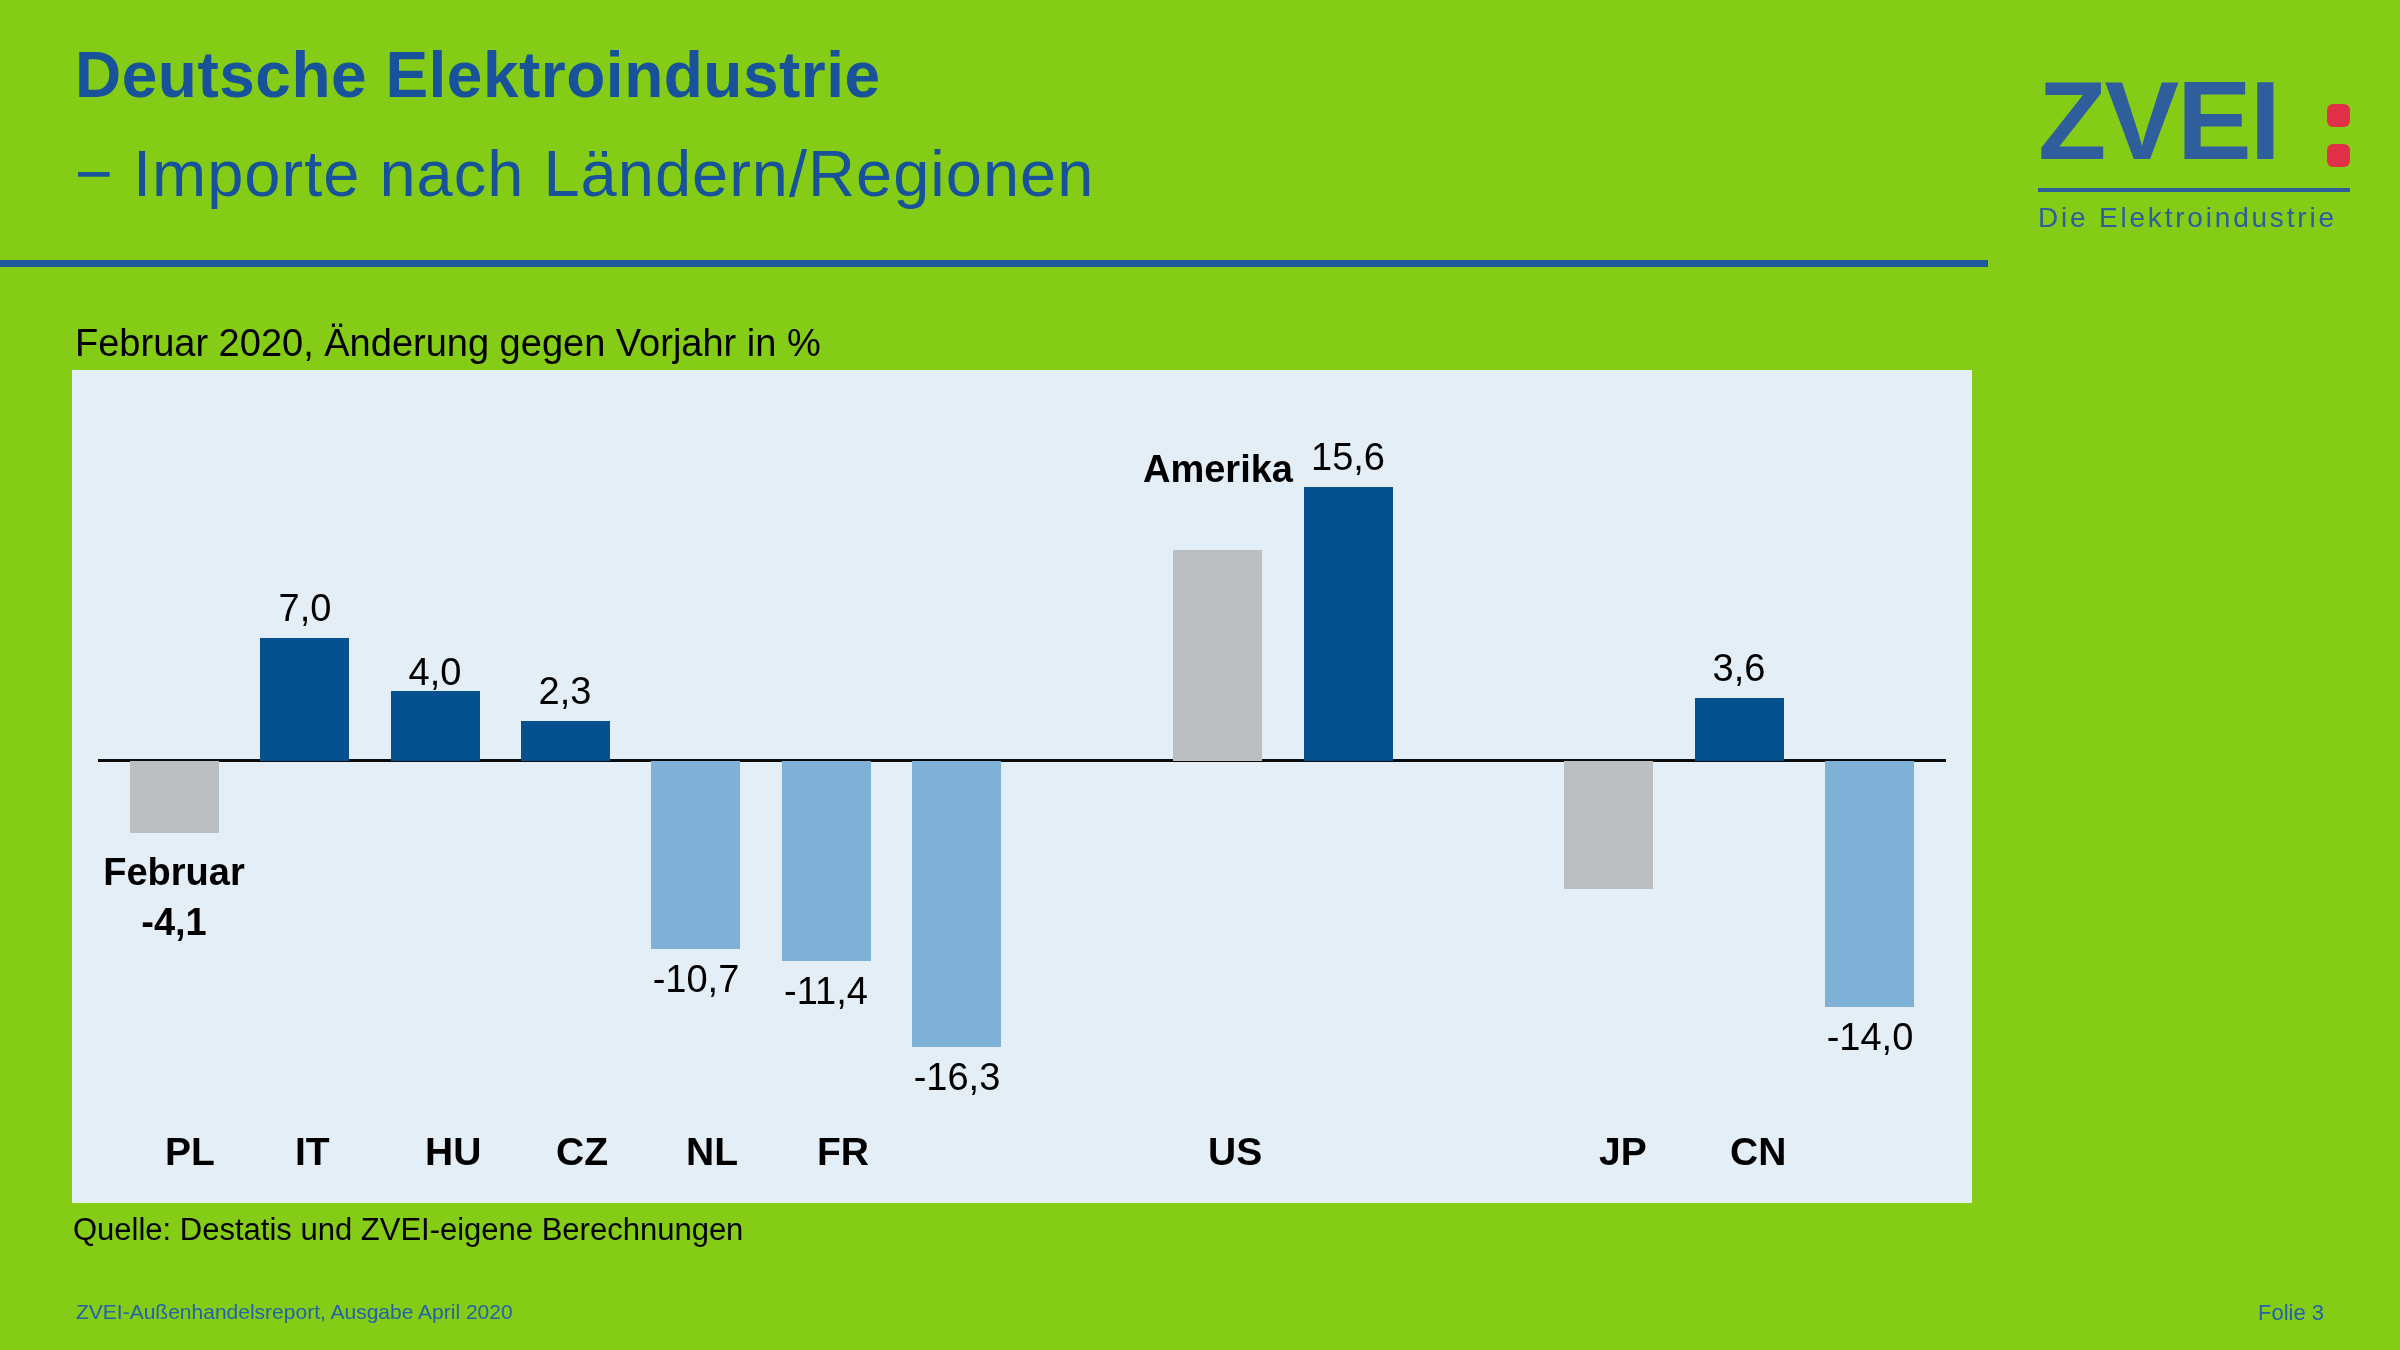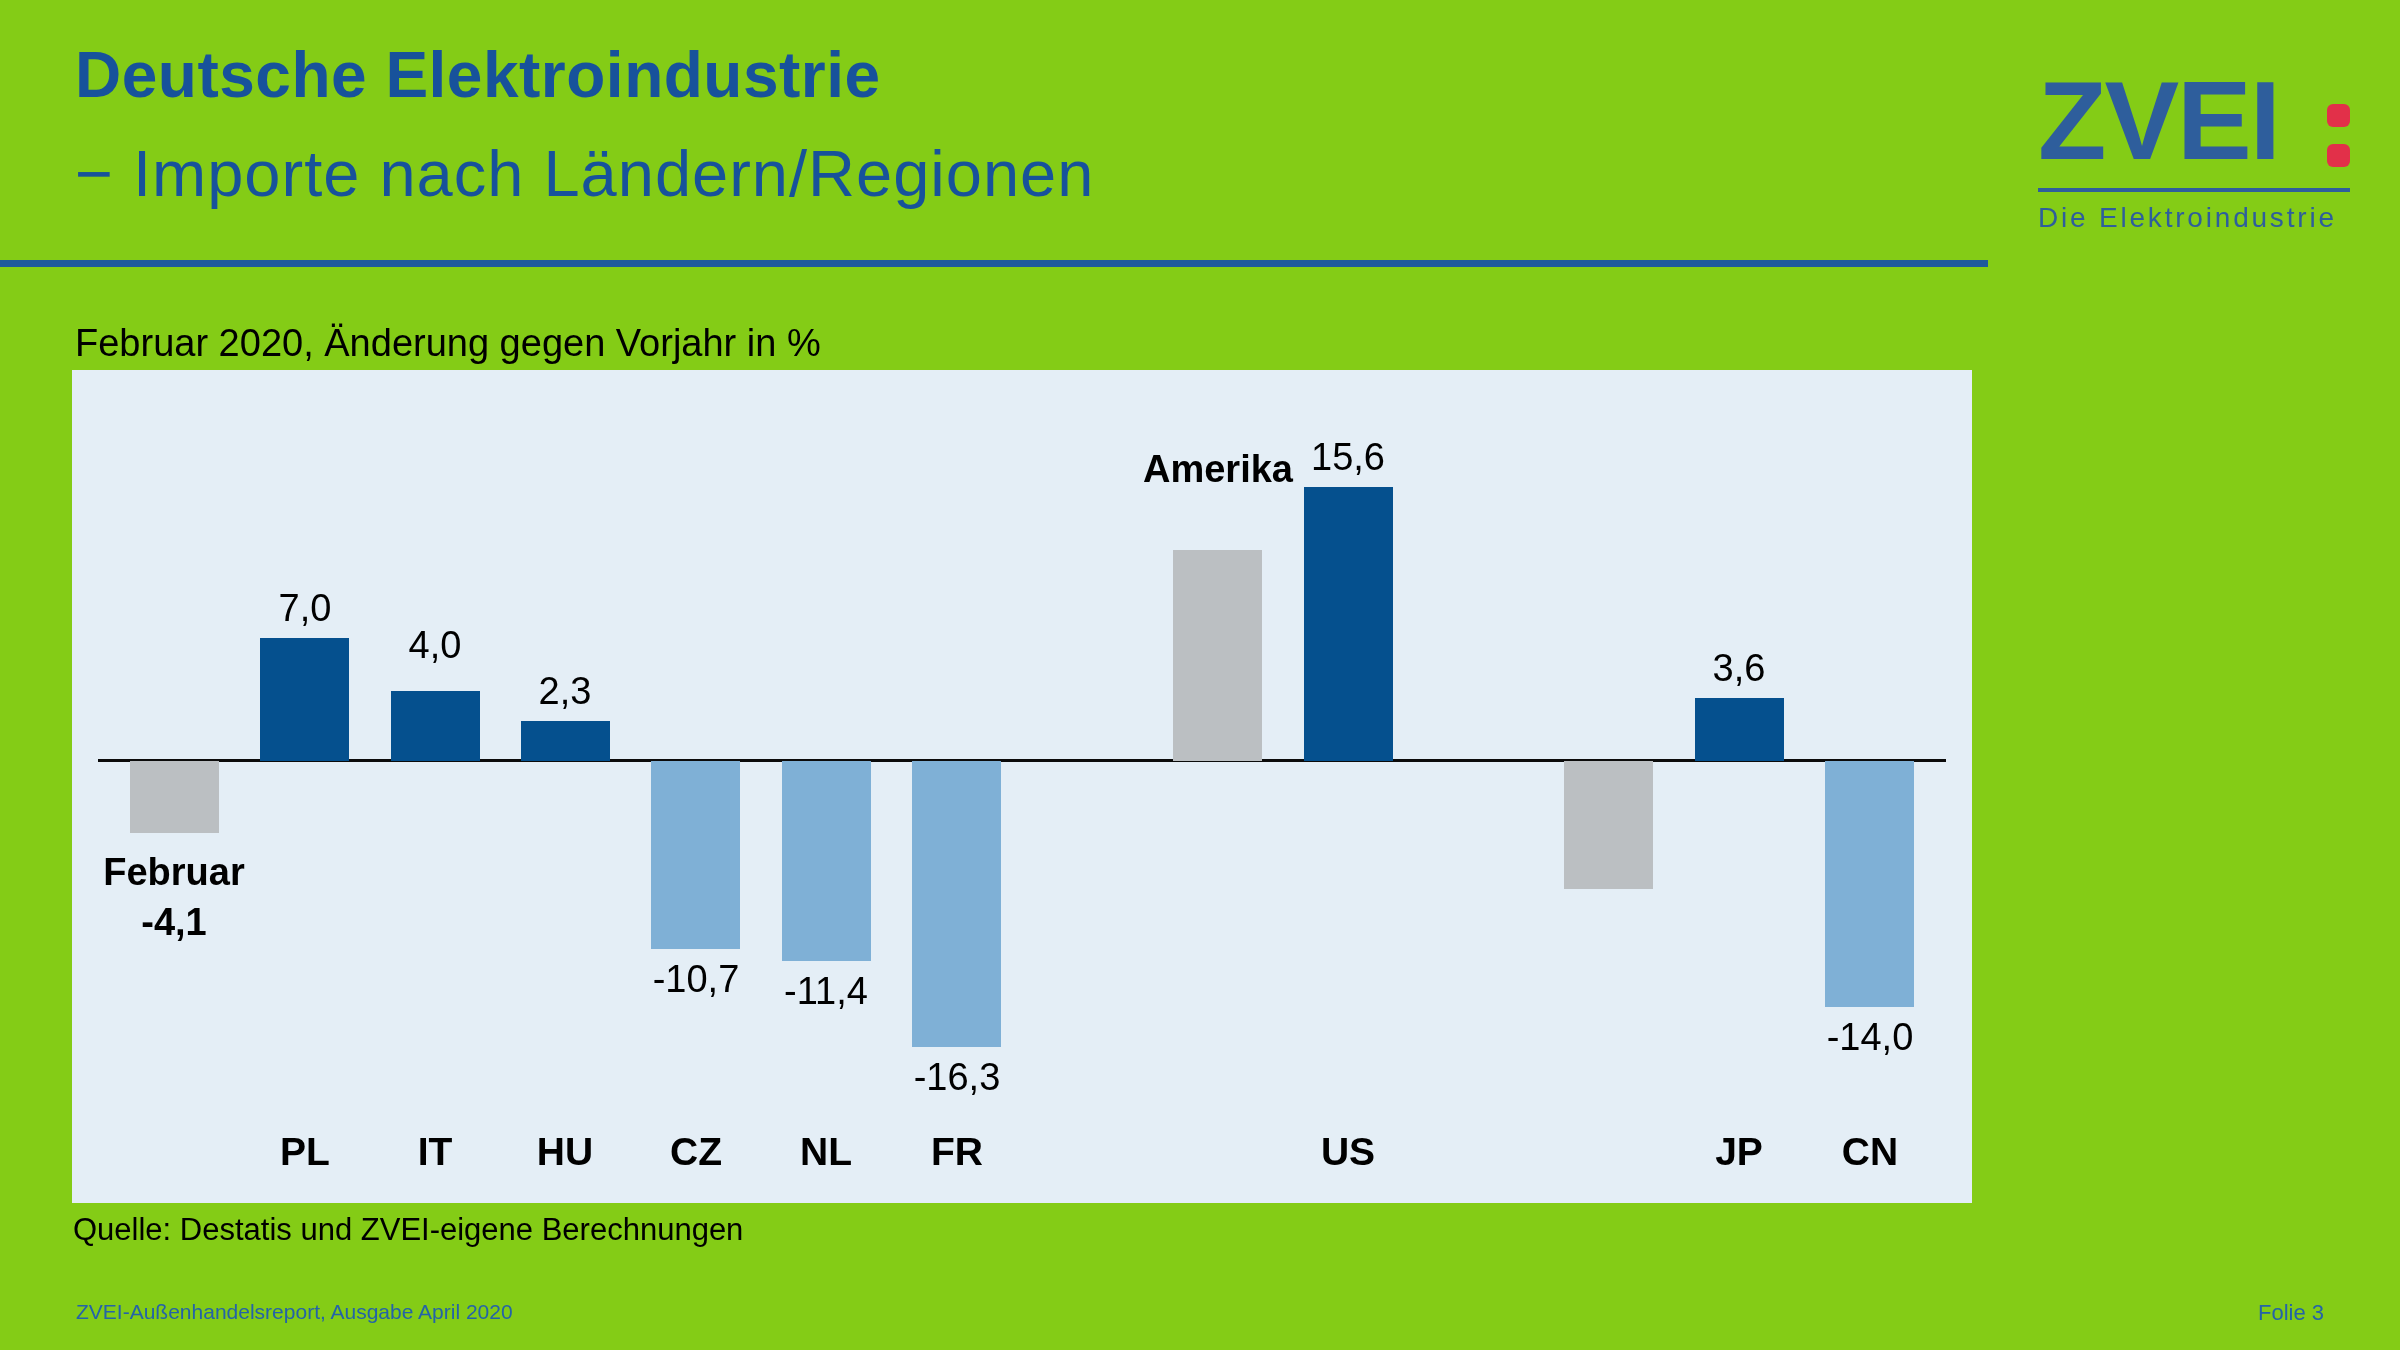--- a/index.html
+++ b/index.html
@@ -34,21 +34,21 @@
         background:var(--plot-bg,#E4EEF6);}
   .zero-line{position:absolute;left:26px;top:389px;width:1848px;height:3px;
         background:var(--axis-line,#0B0B0B);}
   .bar{position:absolute;}
   .bar-dark{background:var(--bar-dark,#05508E);}
   .bar-light{background:var(--bar-light,#7FB0D6);}
   .bar-gray{background:var(--bar-gray,#BBBFC2);}
   .val-label{position:absolute;width:280px;text-align:center;font-size:38px;line-height:44px;}
   .region-label{position:absolute;width:280px;text-align:center;font-size:38px;
         font-weight:700;line-height:50px;}
-  .axis-label{position:absolute;top:760px;width:280px;text-align:center;
+  .axis-label{position:absolute;top:760px;width:280px;
         font-size:39px;font-weight:700;}
 
   
   .source{position:absolute;left:73px;top:1212px;font-size:31px;}
   .footer-left{position:absolute;left:76px;top:1300px;font-size:21px;
         color:var(--footer-blue,#2463A8);}
   .footer-right{position:absolute;right:76px;top:1300px;font-size:22px;
         color:var(--footer-blue,#2463A8);}
 </style>
 </head>
@@ -80,21 +80,21 @@
 
   <div class="bar bar-gray" style="left: 58px; width: 89px; height: 72px; top: 391px;"></div>
       <div class="region-label" style="left: -38px; top: 477px;">
         <div>Februar</div>
         <div>-4,1</div>
       </div>
       <div class="bar bar-dark" style="left: 188px; width: 89px; height: 123px; top: 268px;"></div>
       <div class="val-label" style="left: 93px; top: 216px;">7,0</div>
       <div class="axis-label" style="left: 93px;">PL</div>
       <div class="bar bar-dark" style="left: 319px; width: 89px; height: 70px; top: 321px;"></div>
-      <div class="val-label" style="left: 223px; top: 253px;">4,0</div>
+      <div class="val-label" style="left: 223px; top: 280px;">4,0</div>
       <div class="axis-label" style="left: 223px;">IT</div>
       <div class="bar bar-dark" style="left: 449px; width: 89px; height: 40px; top: 351px;"></div>
       <div class="val-label" style="left: 353px; top: 299px;">2,3</div>
       <div class="axis-label" style="left: 353px;">HU</div>
       <div class="bar bar-light" style="left: 579px; width: 89px; height: 188px; top: 391px;"></div>
       <div class="val-label" style="left: 484px; top: 587px;">-10,7</div>
       <div class="axis-label" style="left: 484px;">CZ</div>
       <div class="bar bar-light" style="left: 710px; width: 89px; height: 200px; top: 391px;"></div>
       <div class="val-label" style="left: 614px; top: 599px;">-11,4</div>
       <div class="axis-label" style="left: 614px;">NL</div>

